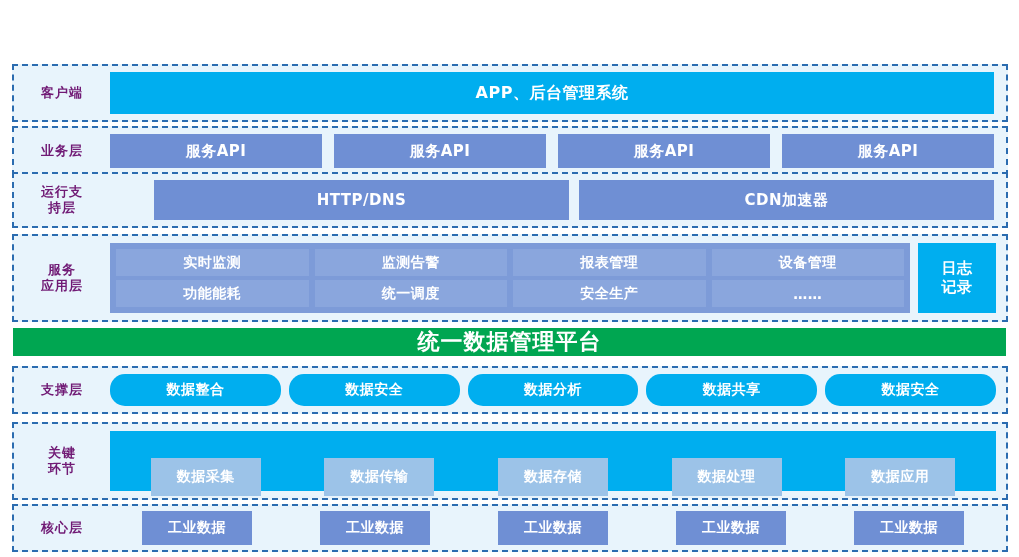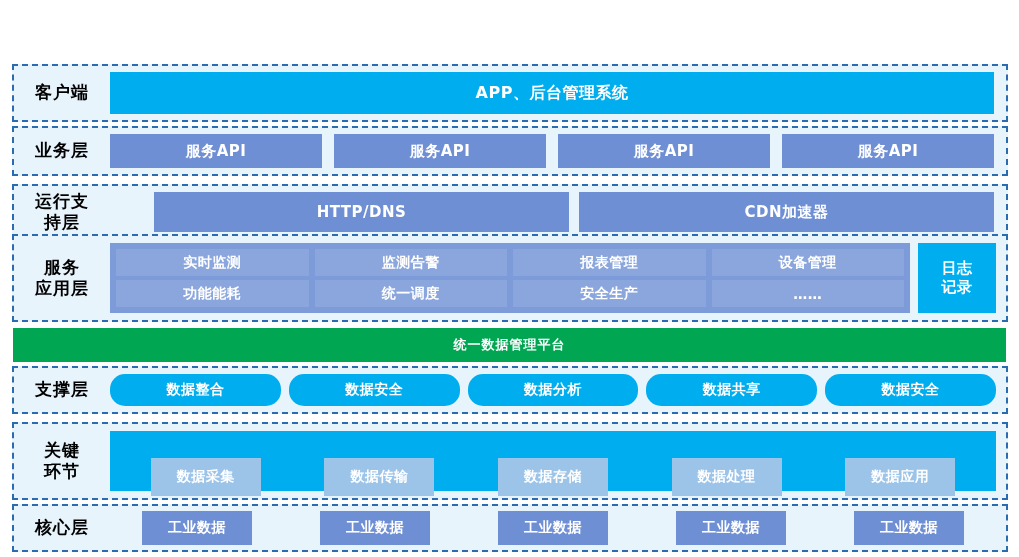--- a/index.html
+++ b/index.html
@@ -52,22 +52,22 @@
     display: flex;
     align-items: stretch;
   }
   .layer-label {
     width: 96px;
     flex: 0 0 96px;
     display: flex;
     align-items: center;
     justify-content: center;
     text-align: center;
-    color: #000000;
-    font-size: 17px;
+    color: #701a75;
+    font-size: 13px;
     font-weight: bold;
     line-height: 1.25;
     letter-spacing: 1px;
   }
   .layer-body {
     flex: 1 1 auto;
     display: flex;
     align-items: stretch;
     padding: 7px 10px 7px 0;
     box-sizing: border-box;
@@ -94,21 +94,21 @@
   #layer-client { top: 64px; height: 58px; }
   #layer-client .layer-body { padding: 6px 12px 6px 0; }
   #layer-client .box { flex: 1 1 auto; font-size: 16px; }
 
   
   #layer-business { top: 126px; height: 50px; }
   #layer-business .layer-body { gap: 12px; padding: 6px 12px 6px 0; }
   #layer-business .box { flex: 1 1 0; }
 
   
-  #layer-runtime { top: 184px; height: 56px; }
+  #layer-runtime { top: 172px; height: 56px; }
   #layer-runtime .layer-body { gap: 10px; padding: 6px 12px 6px 0; margin-left: 44px; }
   #layer-runtime .box { flex: 1 1 0; }
 
   
   #layer-service { top: 234px; height: 88px; }
   #layer-service .layer-body { padding: 7px 10px 7px 0; gap: 8px; justify-content: space-between; }
   .service-panel {
     flex: 1 1 auto;
     background: #7d9bd8;
     display: flex;
@@ -132,27 +132,27 @@
     font-size: 15px;
     line-height: 1.3;
   }
 
   
   #platform-bar {
     position: absolute;
     left: 13px;
     top: 328px;
     width: 993px;
-    height: 34px;
+    height: 28px;
     background: #00a651;
     display: flex;
     align-items: center;
     justify-content: center;
     color: #ffffff;
-    font-size: 13px;
+    font-size: 22px;
     font-weight: bold;
     letter-spacing: 1px;
     box-sizing: border-box;
   }
 
   
   #layer-support { top: 366px; height: 48px; }
   #layer-support .layer-body { gap: 8px; padding: 6px 10px 6px 0; }
   #layer-support .box { flex: 1 1 0; font-size: 14px; border-radius: 15px; }
 

